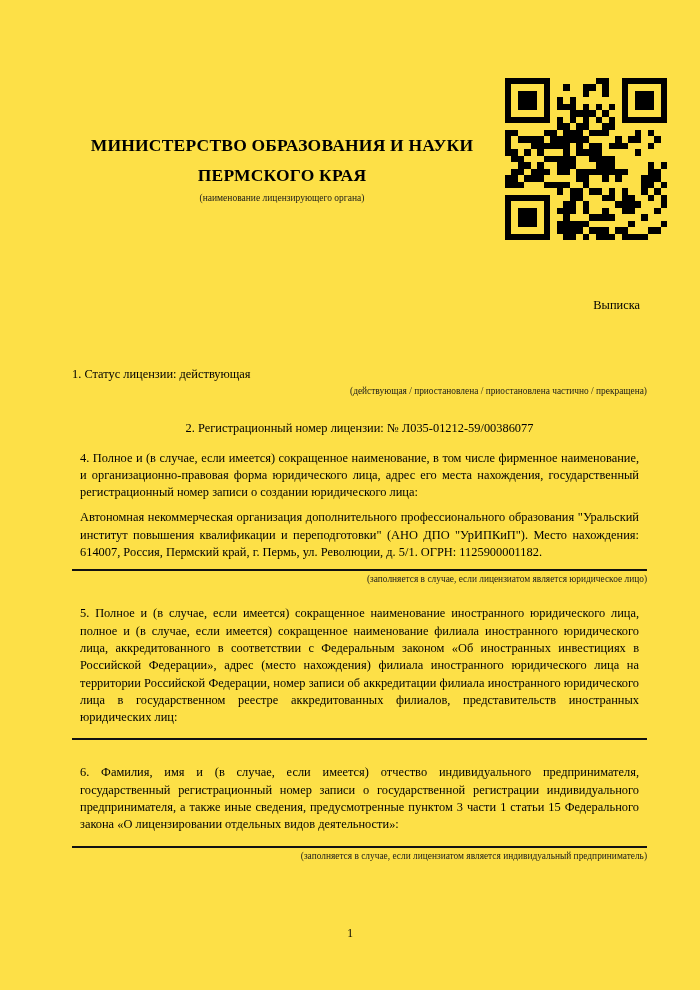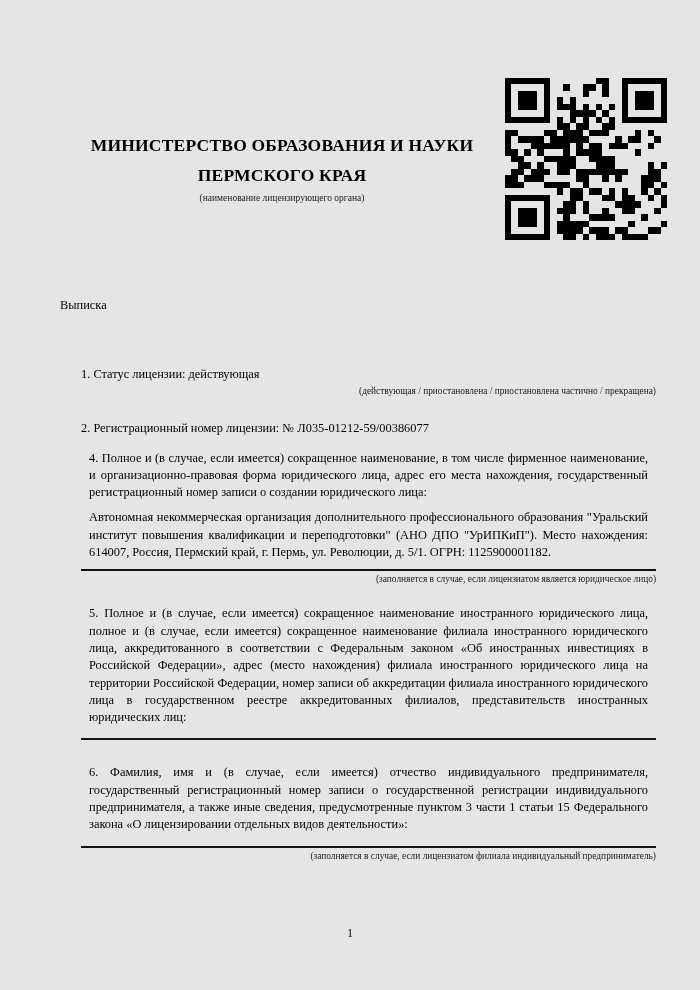--- a/index.html
+++ b/index.html
@@ -1,20 +1,20 @@
 <!DOCTYPE html>
 <html lang="ru"><head>
 <meta charset="utf-8">
 <style>
   html, body { margin: 0; padding: 0; background: #ffffff; }
   .page {
     position: relative;
     width: 700px;
     height: 990px;
-    background: #e5e5e5;
+    background: #fde047;
     color: #000000;
     font-family: "Liberation Serif", "DejaVu Serif", serif;
     overflow: hidden;
   }
   
   .ministry-block {
     position: absolute;
     left: 62px;
     top: 130px;
     width: 440px;
@@ -42,50 +42,50 @@
     height: 162px;
   }
   .qr svg { display: block; width: 162px; height: 162px; }
 
   
   .extract-title {
     position: absolute;
     left: 60px;
     top: 296px;
     width: 580px;
-    text-align: left;
+    text-align: right;
     font-size: 12.4px;
     line-height: 18px;
   }
 
   
   .main {
     position: absolute;
-    left: 81px;
+    left: 72px;
     top: 366px;
     width: 575px;
     font-size: 12.4px;
     line-height: 17.3px;
   }
   .line-item { margin: 0; }
   .para { margin: 8px; text-align: justify; }
   .small-caption {
     font-size: 9.4px;
     line-height: 13px;
     text-align: right;
     color: #1a1a1a;
     margin-top: 2px;
   }
   .hrule {
     border: none;
     border-top: 2px solid #111111;
     margin: 4px 0 0 0;
     height: 0;
   }
-  .mt-item2 { margin-top: 22px; }
+  .mt-item2 { margin-top: 22px; text-align: center; }
   .mt-item3 { margin-top: 16px; }
   .mt-item4 { margin-top: 12px; }
   .mt-item5 { margin-top: 19px; }
   .mt-rule5 { margin-top: 12px; }
   .mt-item6 { margin-top: 24px; }
   .mt-rule6 { margin-top: 12px; }
   .mt-item7 { margin-top: 28px; }
 
   .page-number {
     position: absolute;
@@ -438,20 +438,20 @@
     <p class="para mt-item4">4. Полное и (в случае, если имеется) сокращенное наименование, в том числе фирменное наименование, и организационно-правовая форма юридического лица, адрес его места нахождения, государственный регистрационный номер записи о создании юридического лица:</p>
     <p class="para">Автономная некоммерческая организация дополнительного профессионального образования "Уральский институт повышения квалификации и переподготовки" (АНО ДПО "УрИПКиП"). Место нахождения: 614007, Россия, Пермский край, г. Пермь, ул. Революции, д. 5/1. ОГРН: 1125900001182.</p>
     <hr class="hrule">
     <div class="small-caption">(заполняется в случае, если лицензиатом является юридическое лицо)</div>
 
     <p class="para mt-item5">5. Полное и (в случае, если имеется) сокращенное наименование иностранного юридического лица, полное и (в случае, если имеется) сокращенное наименование филиала иностранного юридического лица, аккредитованного в соответствии с Федеральным законом «Об иностранных инвестициях в Российской Федерации», адрес (место нахождения) филиала иностранного юридического лица на территории Российской Федерации, номер записи об аккредитации филиала иностранного юридического лица в государственном реестре аккредитованных филиалов, представительств иностранных юридических лиц:</p>
     <hr class="hrule mt-rule5">
 
     <p class="para mt-item6">6. Фамилия, имя и (в случае, если имеется) отчество индивидуального предпринимателя, государственный регистрационный номер записи о государственной регистрации индивидуального предпринимателя, а также иные сведения, предусмотренные пунктом 3 части 1 статьи 15 Федерального закона «О лицензировании отдельных видов деятельности»:</p>
     <hr class="hrule mt-rule6">
-    <div class="small-caption">(заполняется в случае, если лицензиатом филиала индивидуальный предприниматель)</div>
+    <div class="small-caption">(заполняется в случае, если лицензиатом является индивидуальный предприниматель)</div>
 
 
   </div>
 
   <div class="page-number">1</div>
 
 </div>
 
 </body></html>

